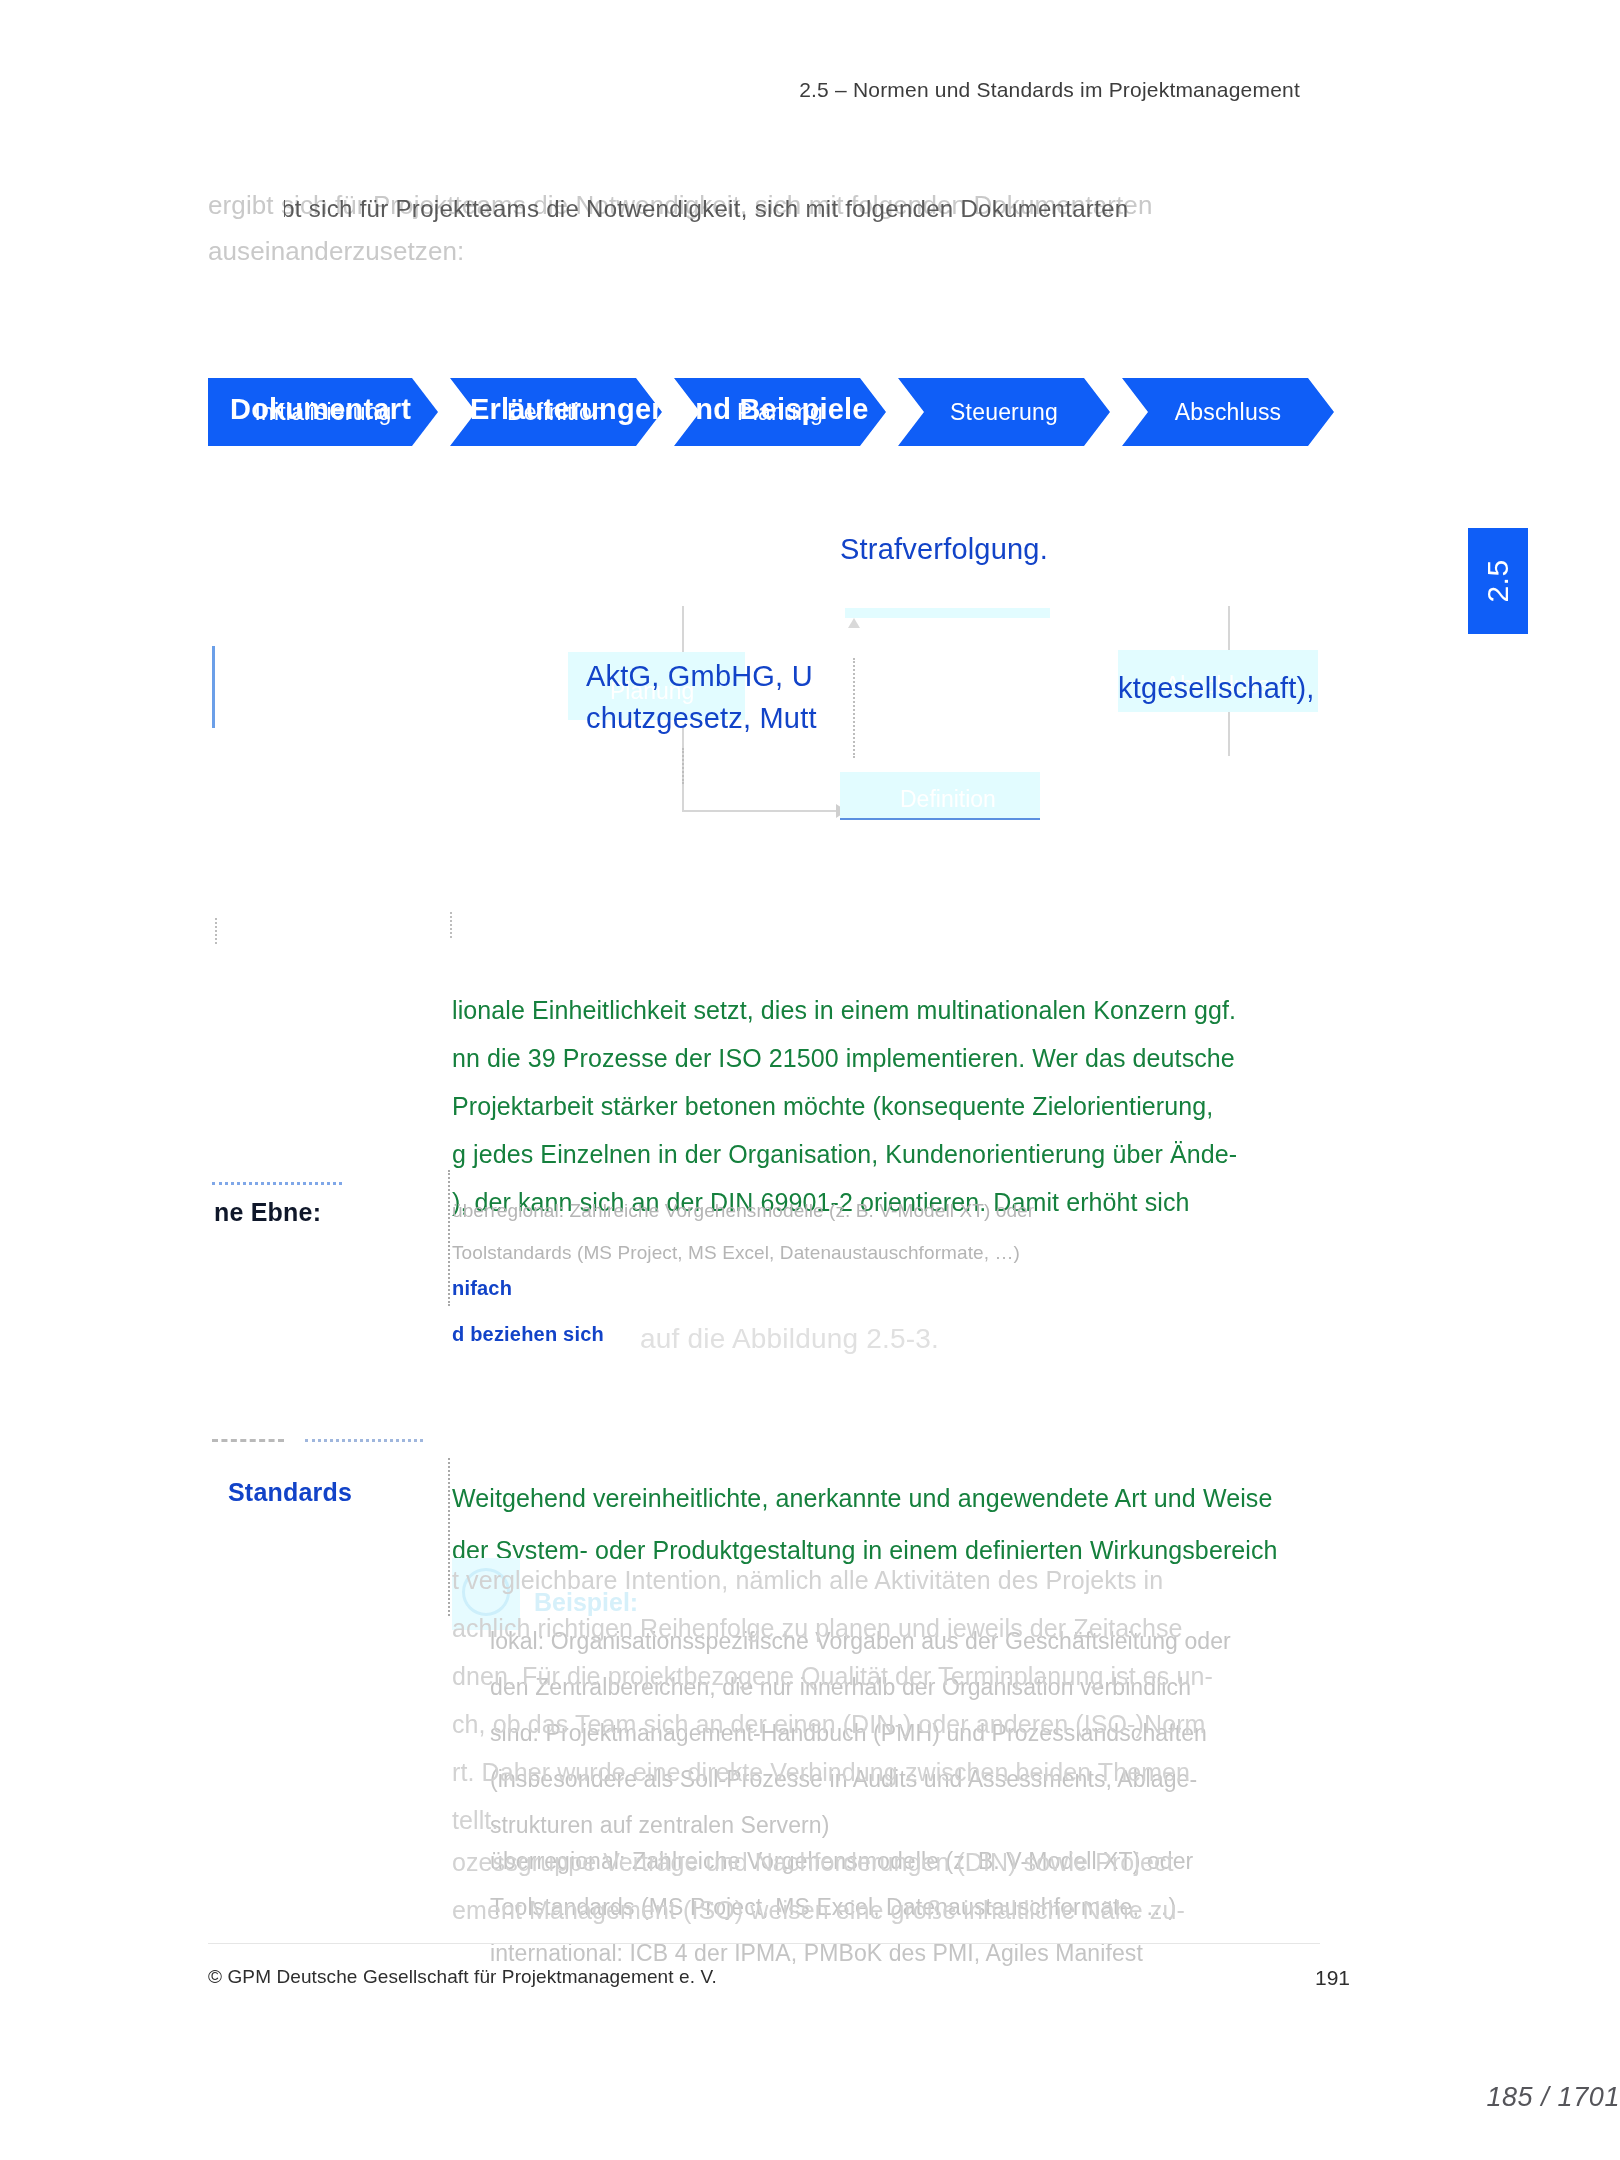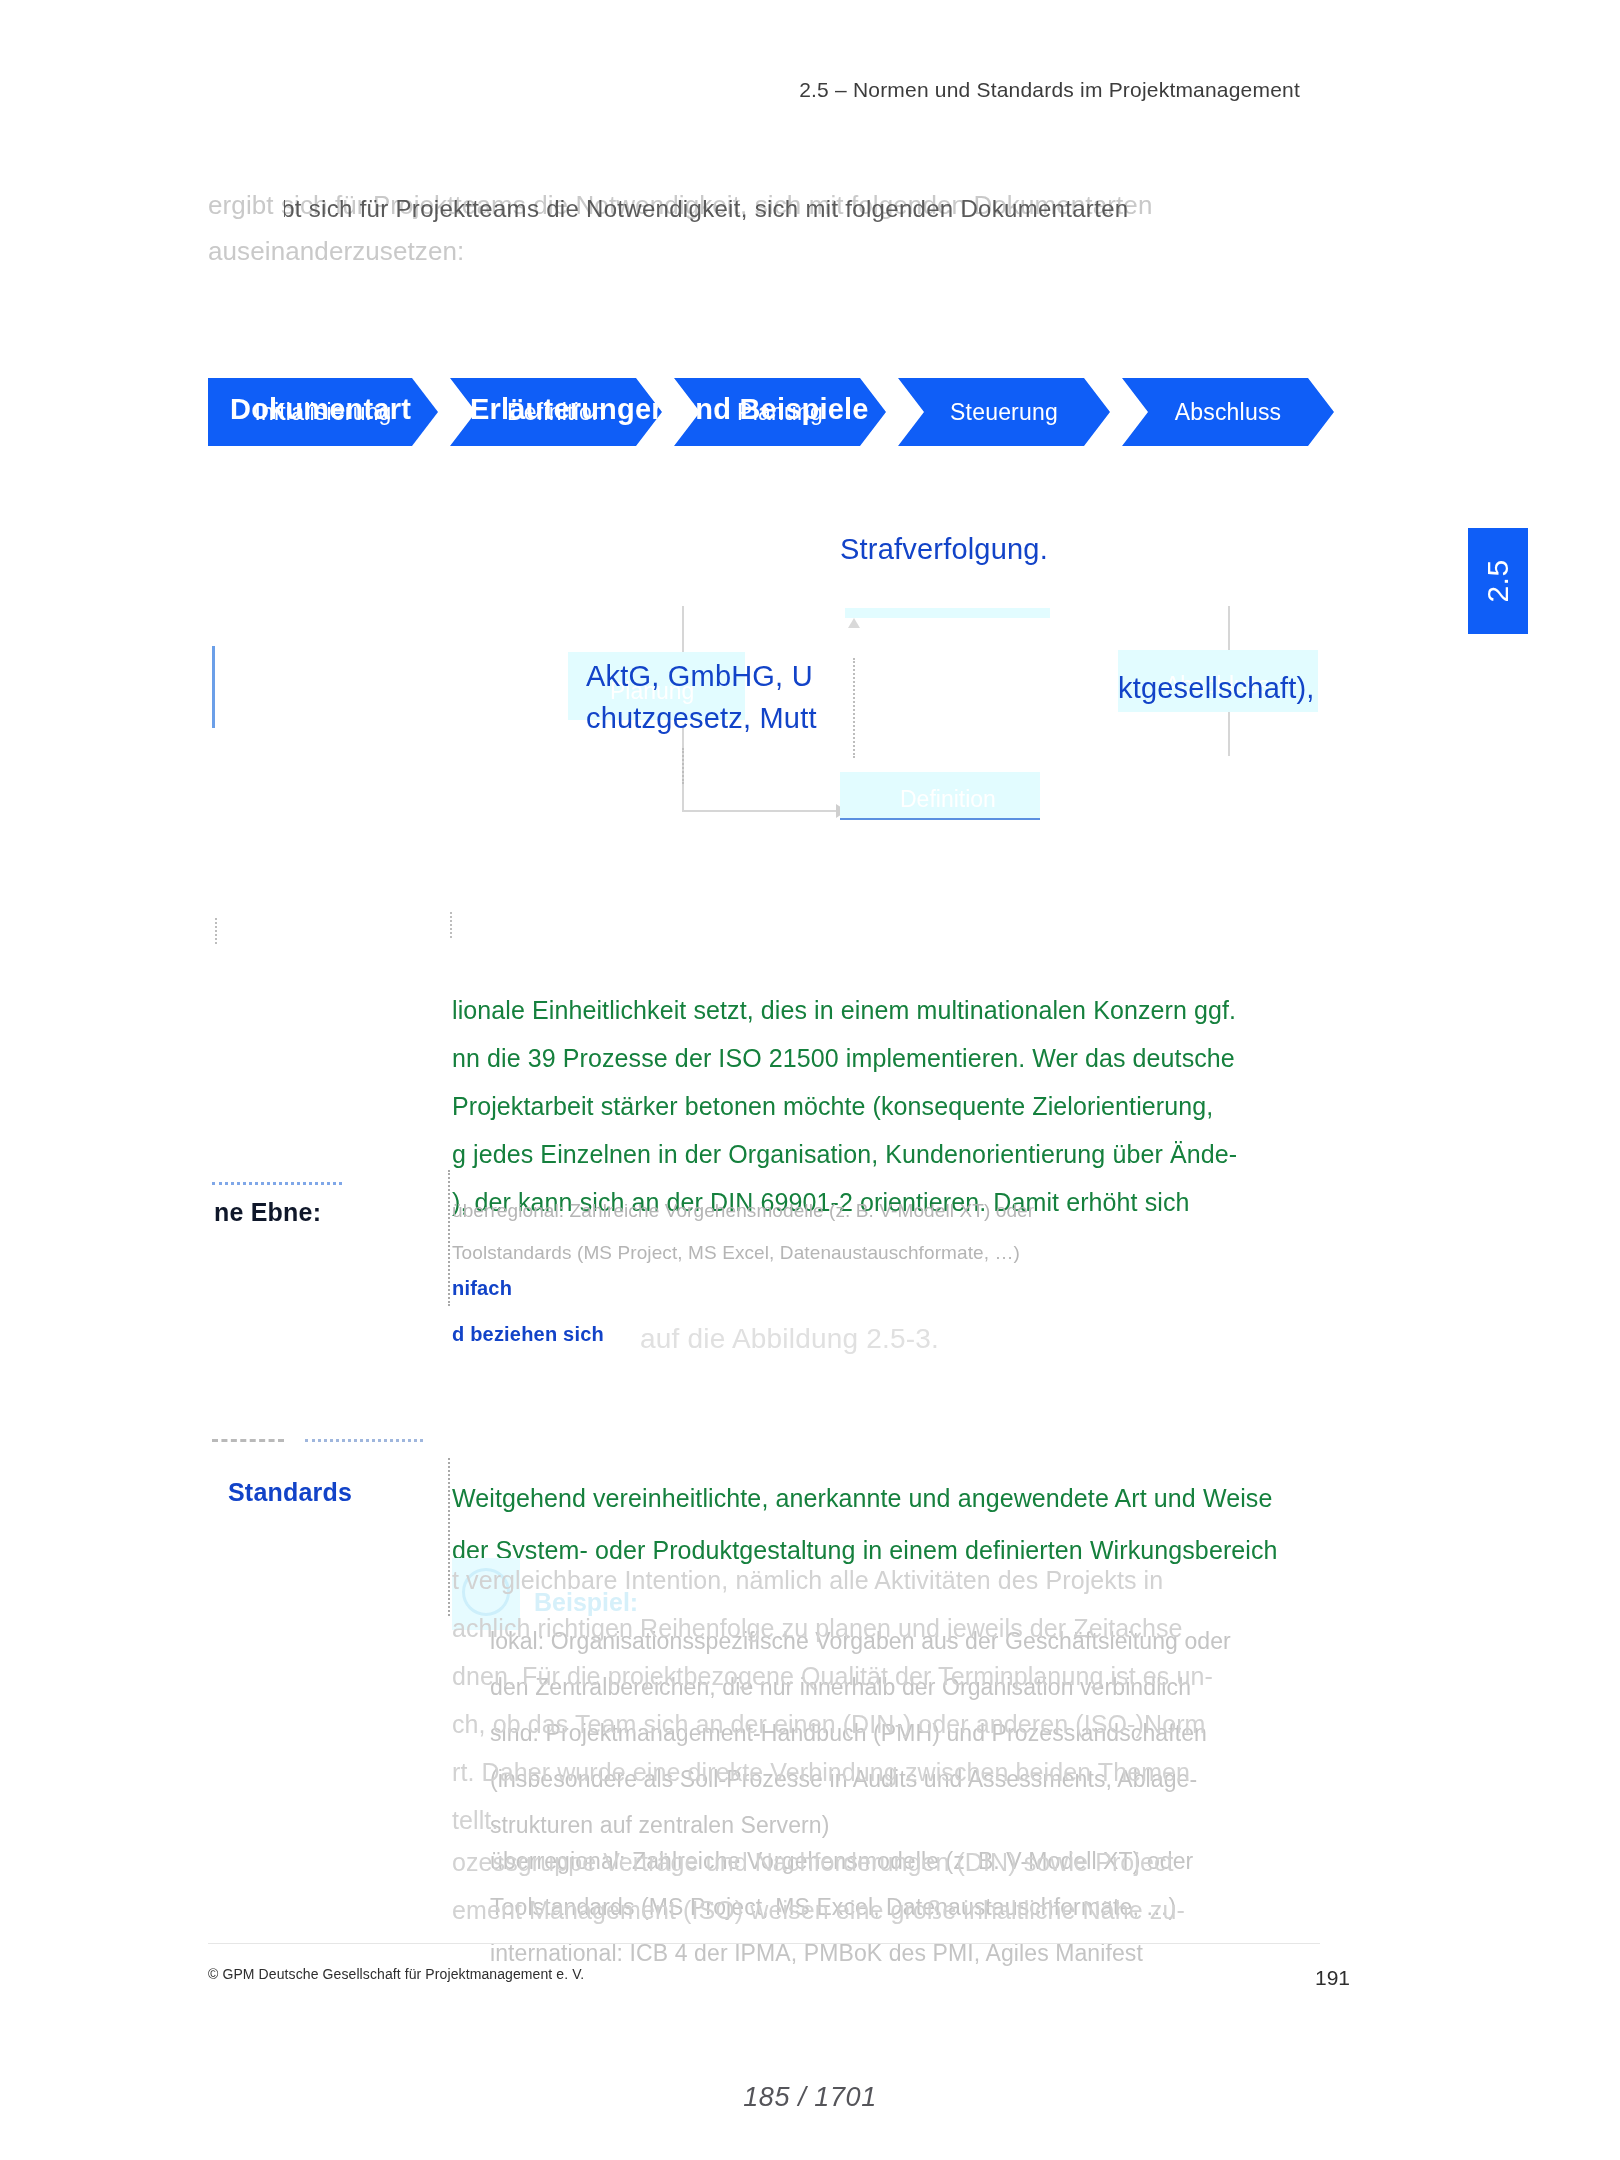--- a/index.html
+++ b/index.html
@@ -251,38 +251,38 @@
     position: absolute;
     left: 208px;
     top: 1943px;
     width: 1112px;
     border-top: 1px solid #e6e6e6;
   }
   .footer-left {
     position: absolute;
     left: 208px;
     top: 1966px;
-    font-size: 14px;
+    font-size: 19px;
     color: #2e2e2e;
     letter-spacing: 0.1px;
   }
   .footer-page {
     position: absolute;
     right: 270px;
     top: 1966px;
     font-size: 21px;
     color: #2e2e2e;
   }
 
   .viewer-page {
     position: absolute;
     left: 0;
     right: 0;
     top: 2082px;
-    text-align: center;
+    text-align: right;
     font-size: 27px;
     font-style: italic;
     color: #55555a;
     letter-spacing: 0.6px;
   }
 </style>
 </head>
 <body>
 
 <div id="page">

